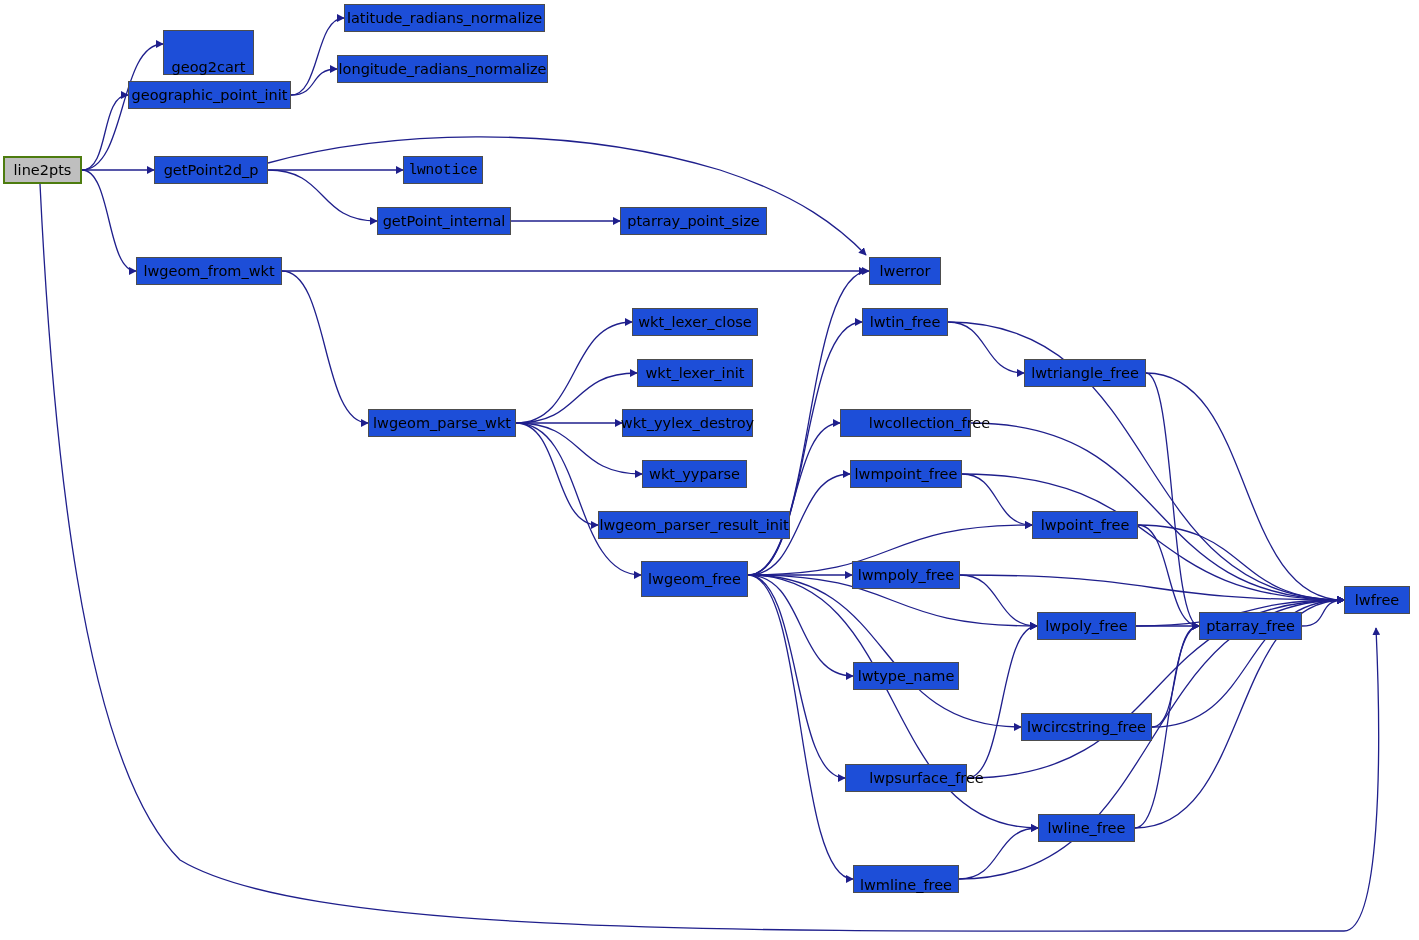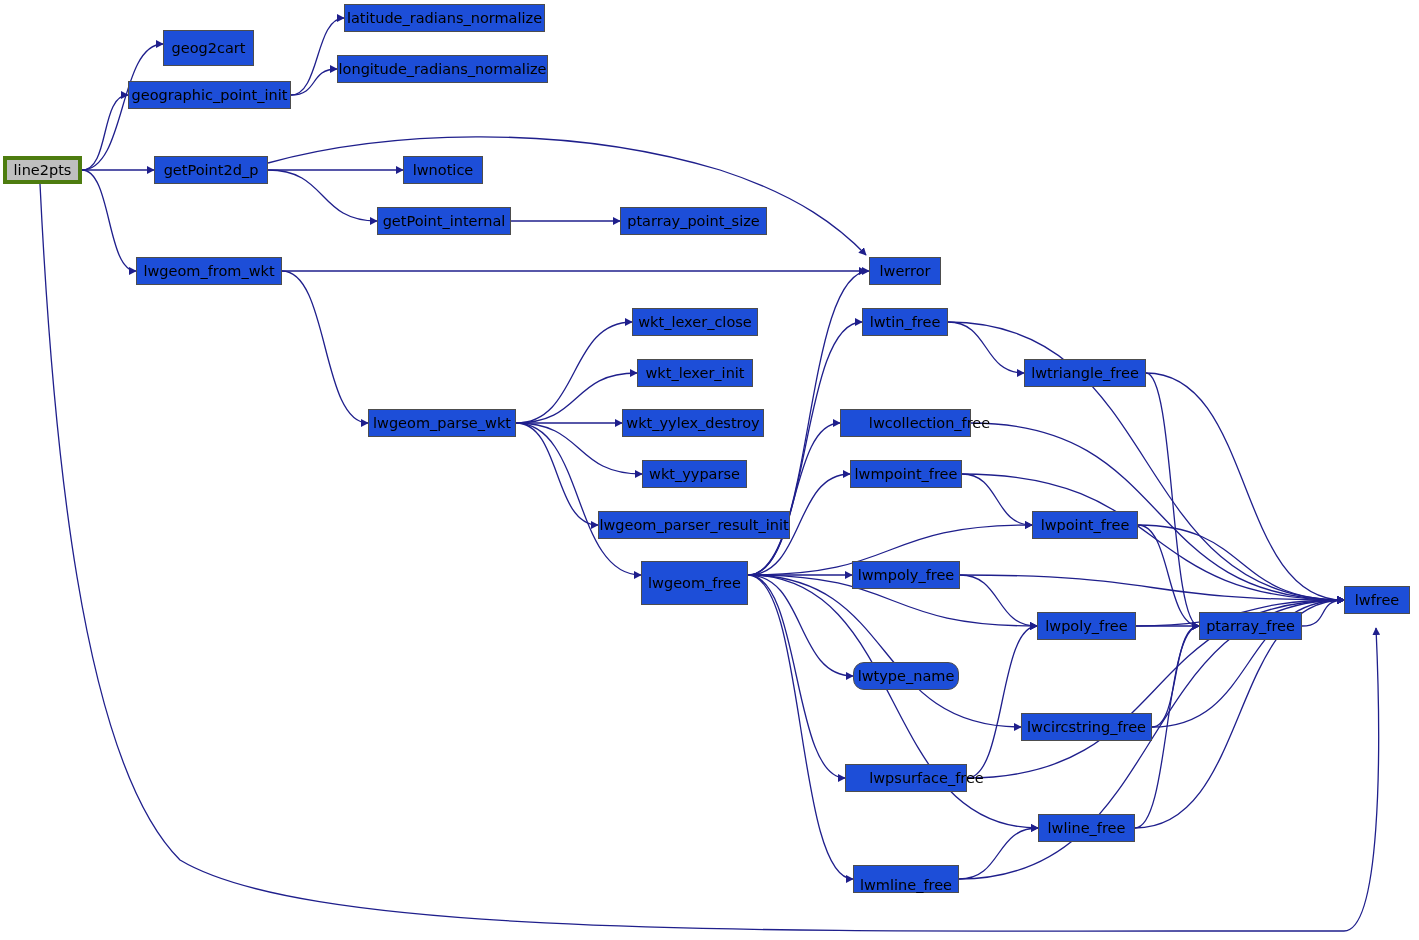--- a/index.html
+++ b/index.html
@@ -21,21 +21,21 @@
     font-size:14.5px;
     line-height:1;
     display:flex;
     align-items:center;
     justify-content:center;
     white-space:nowrap;
     letter-spacing:0px;
   }
   .node.root{
     background:#bfbfbf;
-    border:4px solid #4d7c0f;
+    border:2px solid #4d7c0f;
   }
 </style>
 </head>
 <body>
 
 <div id="canvas">
   <svg id="edges" xmlns="http://www.w3.org/2000/svg">
     <defs>
       <marker id="arrow" viewBox="0 0 10 10" refX="9" refY="5" markerWidth="6" markerHeight="6" orient="auto-start-reverse">
         <path d="M 0 0 L 10 5 L 0 10 z" fill="#1f1f8c"></path>
@@ -94,36 +94,36 @@
         <path d="M 1135,828 C 1170.2,828 1163.8,626 1199,626" marker-end="url(#arrow)"></path>
         <path d="M 1135,828 C 1249.95,828 1229.05,600 1344,600" marker-end="url(#arrow)"></path>
         <path d="M 959,879 C 1002.45,879 994.55,828 1038,828" marker-end="url(#arrow)"></path>
         <path d="M 959,879 C 1170.75,879 1132.25,600 1344,600" marker-end="url(#arrow)"></path>
       </g>
   </svg>
   <div id="nodes-layer">
       <div class="node root" style="left: 3px; top: 156px; width: 79px; height: 28px;">
         <span>line2pts</span>
       </div>
-      <div class="node" style="left: 163px; top: 30px; width: 91px; height: 36px;">
+      <div class="node" style="left: 163px; top: 30px; width: 91px; height: 45px; align-items: flex-end;">
         <span>geog2cart</span>
       </div>
       <div class="node" style="left: 128px; top: 81px; width: 163px; height: 28px;">
         <span>geographic_point_init</span>
       </div>
       <div class="node" style="left: 344px; top: 4px; width: 201px; height: 28px;">
         <span>latitude_radians_normalize</span>
       </div>
       <div class="node" style="left: 337px; top: 55px; width: 211px; height: 28px;">
         <span>longitude_radians_normalize</span>
       </div>
       <div class="node" style="left: 154px; top: 156px; width: 114px; height: 28px;">
         <span>getPoint2d_p</span>
       </div>
-      <div class="node" style="left: 403px; top: 156px; width: 80px; height: 28px;">
+      <div class="node" style="left: 403px; top: 156px; width: 80px; height: 28px; font-family: Liberation Mono, monospace;">
         <span>lwnotice</span>
       </div>
       <div class="node" style="left: 377px; top: 207px; width: 134px; height: 28px;">
         <span>getPoint_internal</span>
       </div>
       <div class="node" style="left: 620px; top: 207px; width: 147px; height: 28px;">
         <span>ptarray_point_size</span>
       </div>
       <div class="node" style="left: 136px; top: 257px; width: 146px; height: 28px;">
         <span>lwgeom_from_wkt</span>
@@ -139,54 +139,54 @@
       </div>
       <div class="node" style="left: 637px; top: 359px; width: 116px; height: 28px;">
         <span>wkt_lexer_init</span>
       </div>
       <div class="node" style="left: 1024px; top: 359px; width: 122px; height: 28px;">
         <span>lwtriangle_free</span>
       </div>
       <div class="node" style="left: 368px; top: 409px; width: 148px; height: 28px;">
         <span>lwgeom_parse_wkt</span>
       </div>
-      <div class="node" style="left: 622px; top: 409px; width: 142px; height: 28px;">
+      <div class="node" style="left: 622px; top: 409px; width: 131px; height: 28px;">
         <span>wkt_yylex_destroy</span>
       </div>
       <div class="node" style="left: 840px; top: 409px; width: 131px; height: 28px; padding-left: 48px;">
         <span>lwcollection_free</span>
       </div>
       <div class="node" style="left: 642px; top: 460px; width: 105px; height: 28px;">
         <span>wkt_yyparse</span>
       </div>
       <div class="node" style="left: 850px; top: 460px; width: 112px; height: 28px;">
         <span>lwmpoint_free</span>
       </div>
       <div class="node" style="left: 598px; top: 511px; width: 192px; height: 28px;">
         <span>lwgeom_parser_result_init</span>
       </div>
       <div class="node" style="left: 1032px; top: 511px; width: 106px; height: 28px;">
         <span>lwpoint_free</span>
       </div>
-      <div class="node" style="left: 641px; top: 561px; width: 107px; height: 44px;">
+      <div class="node" style="left: 641px; top: 561px; width: 107px; height: 36px;">
         <span>lwgeom_free</span>
       </div>
       <div class="node" style="left: 852px; top: 561px; width: 108px; height: 28px; justify-content: center;">
         <span>lwmpoly_free</span>
       </div>
       <div class="node" style="left: 1344px; top: 586px; width: 66px; height: 28px;">
         <span>lwfree</span>
       </div>
       <div class="node" style="left: 1037px; top: 612px; width: 99px; height: 28px;">
         <span>lwpoly_free</span>
       </div>
       <div class="node" style="left: 1199px; top: 612px; width: 103px; height: 28px;">
         <span>ptarray_free</span>
       </div>
-      <div class="node" style="left: 853px; top: 662px; width: 106px; height: 28px; border-radius: 11px;">
+      <div class="node" style="left: 853px; top: 662px; width: 106px; height: 28px;">
         <span>lwtype_name</span>
       </div>
       <div class="node" style="left: 1021px; top: 713px; width: 131px; height: 28px;">
         <span>lwcircstring_free</span>
       </div>
       <div class="node" style="left: 845px; top: 764px; width: 122px; height: 28px; padding-left: 41px;">
         <span>lwpsurface_free</span>
       </div>
       <div class="node" style="left: 1038px; top: 814px; width: 97px; height: 28px;">
         <span>lwline_free</span>

